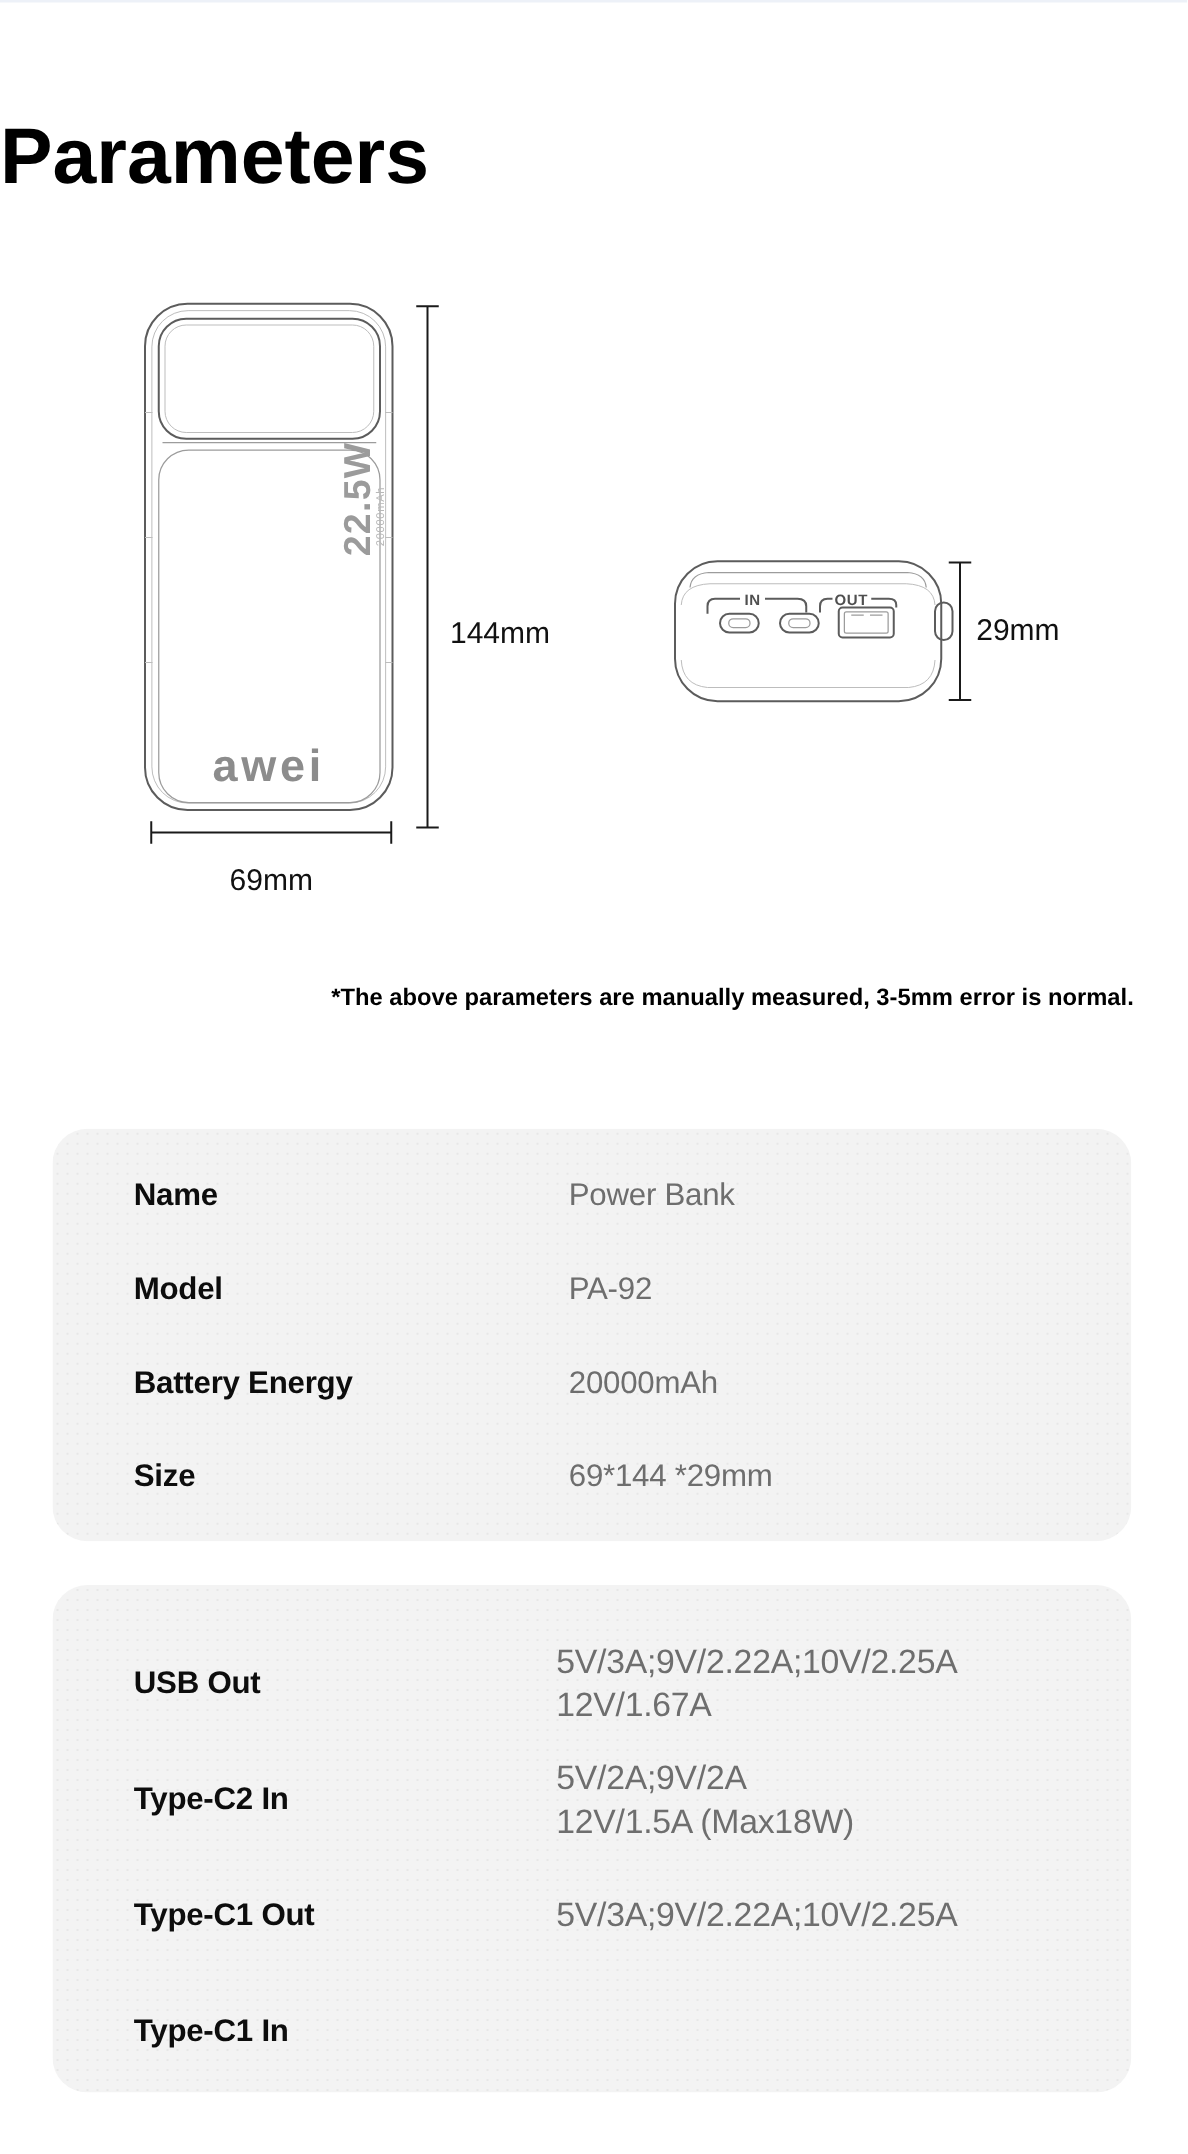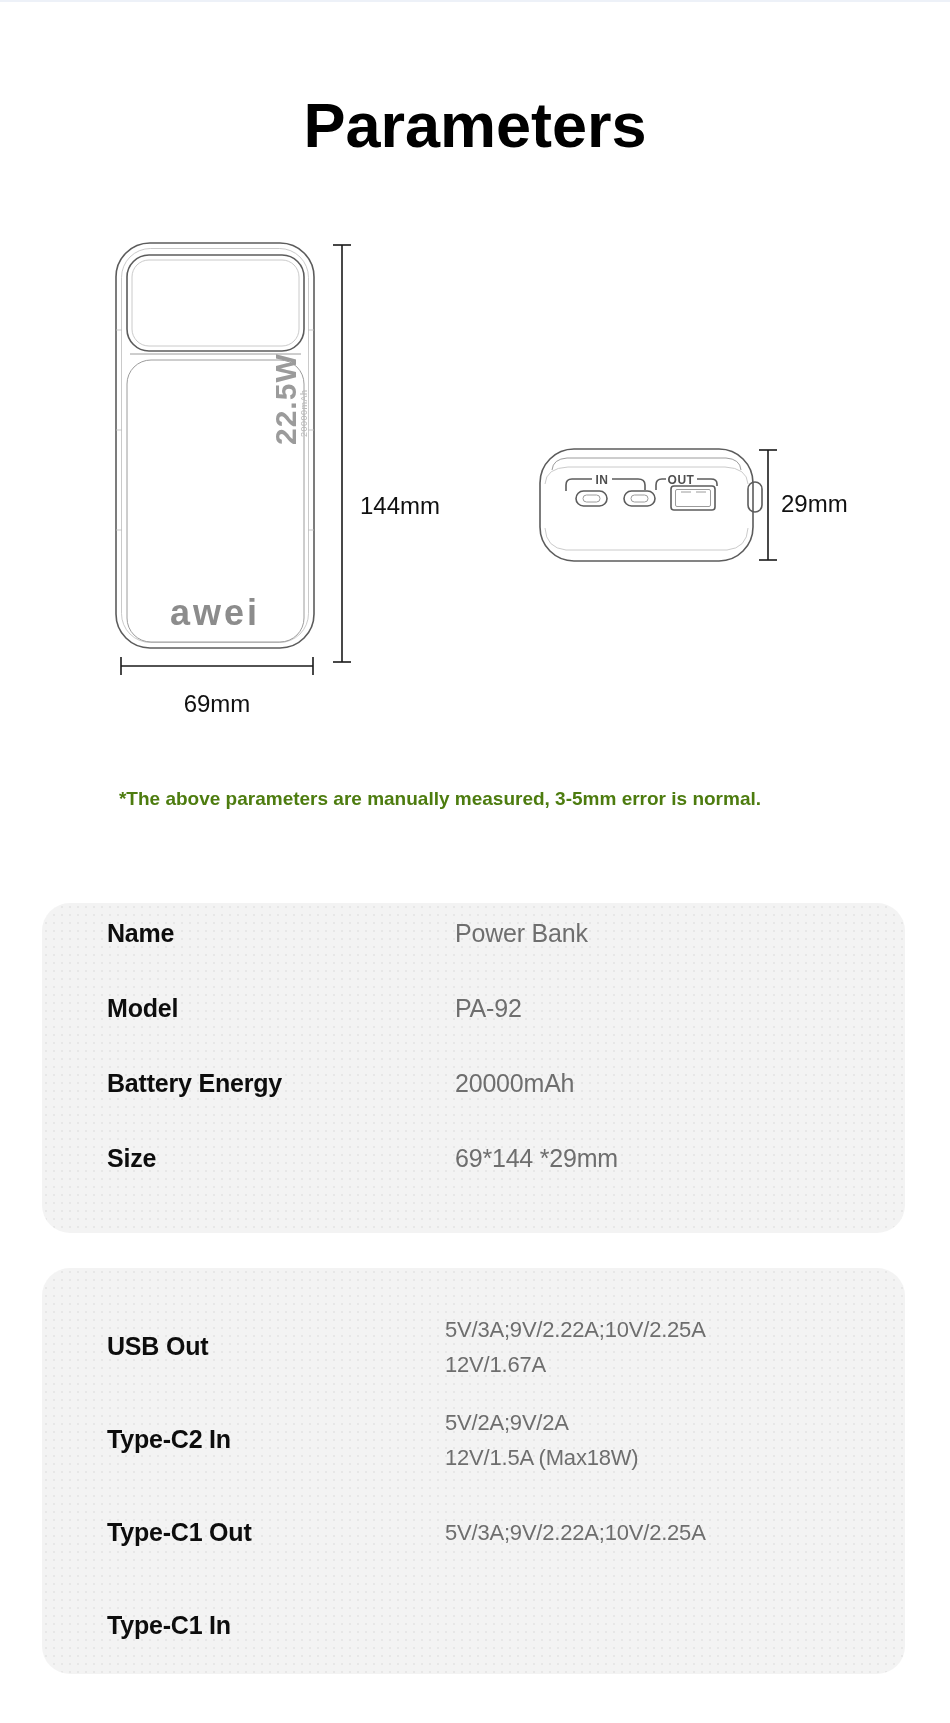--- a/index.html
+++ b/index.html
@@ -6,63 +6,63 @@
   .canvas {
     position:relative; width:950px; height:1723px; margin:0 auto;
     background:#ffffff; overflow:hidden;
     font-family:"Liberation Sans", sans-serif;
     -webkit-font-smoothing:antialiased;
   }
   .topline { position:absolute; top:0; left:0; width:950px; height:2px; background:#edf1f8; }
 
   .title {
     position:absolute; top:94px; left:0; width:950px;
-    text-align:center; font-size:63px; font-weight:700; color:#000;
+    font-size:63px; font-weight:700; color:#000;
     letter-spacing:0px; line-height:1;
   }
 
   .diagram-svg { position:absolute; top:0; left:0; }
   .s1 { stroke:#5c5c5c; stroke-width:1.6; fill:none; }
   .s2 { stroke:#9c9c9c; stroke-width:1; fill:none; }
   .s3 { stroke:#bdbdbd; stroke-width:0.8; fill:none; }
   .dim { stroke:#1a1a1a; stroke-width:1.6; }
   .dimtext { font-family:"Liberation Sans",sans-serif; font-size:24px; font-weight:500; fill:#111; }
   .porttext { font-family:"Liberation Sans",sans-serif; font-size:12px; font-weight:700; fill:#4f4f4f; letter-spacing:0.5px; }
   .brandtext { font-family:"Liberation Sans",sans-serif; font-size:36px; font-weight:700; fill:#8c8c8c; letter-spacing:3px; }
   .powertext { font-family:"Liberation Sans",sans-serif; font-size:30px; font-weight:700; fill:#9b9b9b; letter-spacing:1px; }
   .captext  { font-family:"Liberation Sans",sans-serif; font-size:9px; font-weight:400; fill:#b8b8b8; letter-spacing:0.5px; }
 
   .note {
     position:absolute; top:788px; left:0; width:880px;
-    text-align:center; font-size:19px; font-weight:600; color:#4d7c0f;
+    text-align:right; font-size:19px; font-weight:600; color:#000000;padding-left:27px;
   }
 
   .specbox {
     position:absolute; left:42px; width:863px;
     background-color:#f3f3f3; border-radius:28px;
     background-image: radial-gradient(circle, #e7e7e7 1px, rgba(0,0,0,0) 1.2px);
     background-size:8px 8px;
     box-sizing:border-box;
   }
   .box1 { top:903px; height:330px; padding:16px 0; }
   .box2 { top:1268px; height:406px; padding:32px 0 0 0; }
 
-  .spec-row { display:flex; height:75px; }
+  .spec-row { display:flex; align-items:center; height:75px; }
   .spec-label {
     width:338px; margin-left:65px; flex:none;
     font-size:25px; font-weight:700; color:#0d0d0d; letter-spacing:-0.2px;
   }
   .spec-value { font-size:25px; font-weight:400; color:#6e6e6e; letter-spacing:-0.2px;margin-left:10px; }
 
   .power-row { display:flex; align-items:center; height:93px; }
   .power-label {
     width:338px; margin-left:65px; flex:none;
     font-size:25px; font-weight:700; color:#0d0d0d; line-height:35px; letter-spacing:-0.2px;
   }
-  .power-value { font-size:22px; font-weight:400; color:#6e6e6e; line-height:35px; letter-spacing:-0.2px; }
+  .power-value { font-size:27px; font-weight:400; color:#6e6e6e; line-height:35px; letter-spacing:-0.2px; }
 </style>
 </head>
 <body>
 
 <div class="canvas">
   <div class="topline"></div>
 
   <div class="title">Parameters</div>
 
   <svg class="diagram-svg" width="950" height="760" viewBox="0 0 950 760" xmlns="http://www.w3.org/2000/svg">

